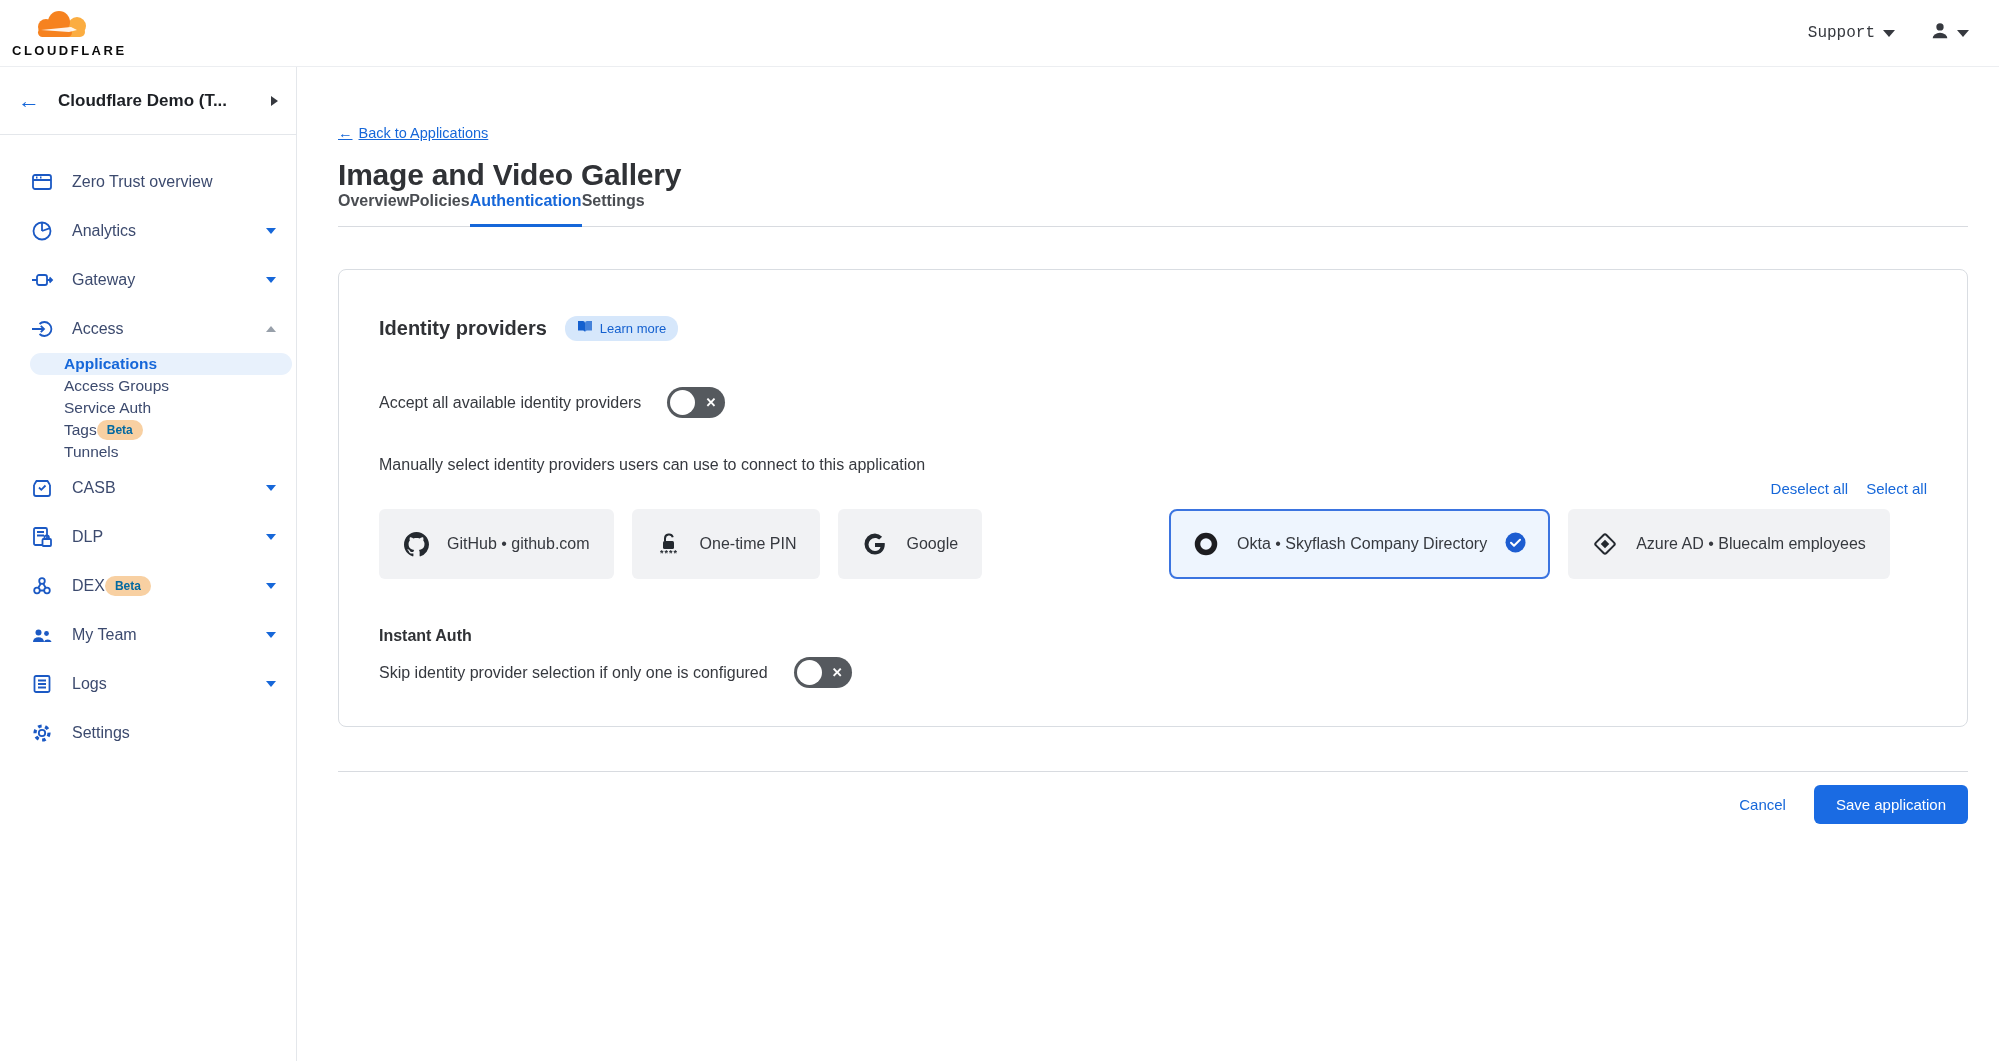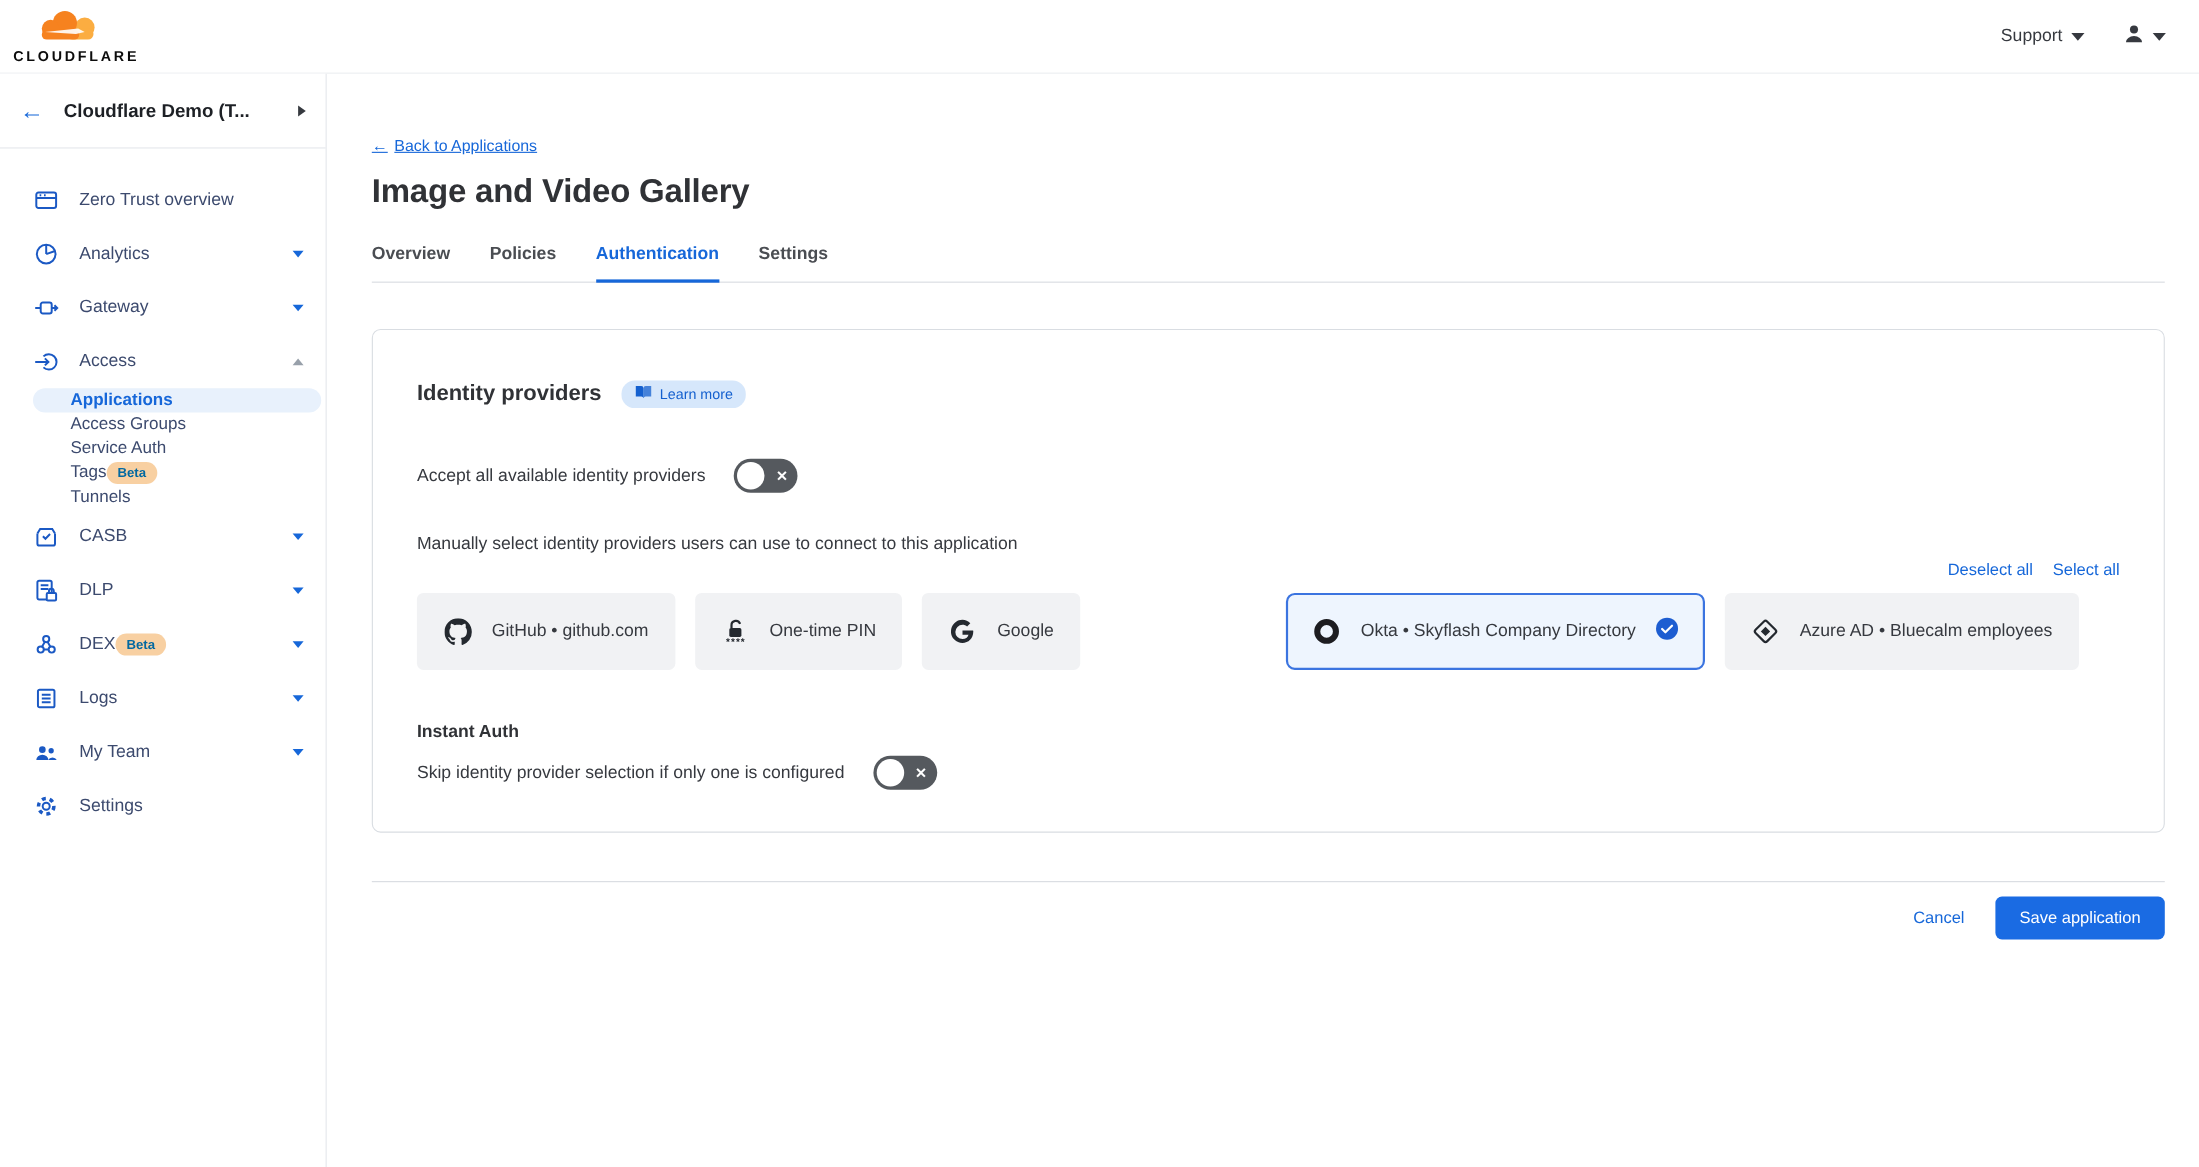--- a/index.html
+++ b/index.html
@@ -4,21 +4,21 @@
 <style>
   * { margin:0; padding:0; box-sizing:border-box; }
   html,body { width:1999px; height:1061px; overflow:hidden; background:#fff;
     font-family:"Liberation Sans", sans-serif; color:#36393f; }
 
   
   .topbar { height:67px; display:flex; align-items:center; justify-content:space-between;
     padding:0 30px 0 12px; border-bottom:1px solid #eceef1; background:#fff; }
   .brand { display:flex; flex-direction:column; align-items:center; cursor:pointer; }
   .brand-text { font-size:13px; font-weight:800; letter-spacing:2.5px; color:#0c0c0c; margin-top:-2px; }
-  .topbar-right { display:flex; align-items:center; gap:34px; }
+  .topbar-right { display:flex; align-items:center; gap:34px;font-family:Liberation Mono, monospace; }
   .support { display:flex; align-items:center; gap:8px; font-size:16px; color:#36393f; cursor:pointer; }
   .user { display:flex; align-items:center; gap:6px; cursor:pointer; }
   .caret-down { width:0; height:0; border-left:6px solid transparent; border-right:6px solid transparent;
     border-top:7px solid #36393f; }
 
   
   .shell { display:flex; height:994px; }
 
   
   .sidebar { width:297px; border-right:1px solid #e4e7eb; background:#fff; flex:none; }
@@ -44,21 +44,21 @@
 
   .beta-badge { background:#f8d0a2; color:#0369a1; font-size:12px; font-weight:600;
     border-radius:10px; padding:3px 10px; }
 
   
   main { flex:1; padding:57px 31px 0 41px; }
   .back-link { display:inline-flex; gap:6px; font-size:14.5px; color:#1667d9;
     text-decoration:underline; cursor:pointer; }
   h1 { font-size:30px; font-weight:700; color:#303236; margin-top:16px; letter-spacing:-0.2px; }
 
-  .tabs { display:flex; gap:36px; margin-top:30px; border-bottom:1px solid #d8dbe0; }
+  .tabs { display:flex; border-bottom:1px solid #d8dbe0; }
   .tab { font-size:16px; font-weight:600; color:#4a4d52; padding-bottom:14px; cursor:pointer; }
   .tab.active { color:#1667d9; border-bottom:3px solid #1667d9; margin-bottom:-1px; }
 
   
   .card { margin-top:42px; border:1px solid #d9dde2; border-radius:8px; padding:46px 40px 38px; background:#fff; }
   .card-heading-row { display:flex; align-items:center; gap:18px; }
   .card-heading { font-size:20px; font-weight:700; color:#303236; }
   .learn-more { display:inline-flex; align-items:center; gap:7px; background:#d6e7fb; color:#1460cf;
     border-radius:12px; padding:4px 12px; font-size:13px; cursor:pointer; }
 
@@ -231,39 +231,39 @@
             <path d="M10.8 9.5 L8.2 14 M13.2 9.5 L15.8 14 M9.8 16.5 h4.4"></path>
           </svg>
         </span>
         <span class="nav-label">DEX</span>
         <span class="beta-badge">Beta</span>
         <span class="nav-caret"></span>
       </div>
 
       <div class="nav-item">
         <span class="nav-icon">
-          <svg width="24" height="24" viewBox="0 0 24 24" fill="none" stroke="#1b59c4" stroke-width="1.8">
-            <rect x="4.5" y="4" width="15" height="16" rx="1.5"></rect>
-            <path d="M8 8.5 h8 M8 12 h8 M8 15.5 h8"></path>
-          </svg>
-        </span>
-        <span class="nav-label">Logs</span>
-        <span class="nav-caret"></span>
-      </div>
-
-      <div class="nav-item">
-        <span class="nav-icon">
           <svg width="24" height="24" viewBox="0 0 24 24" fill="#1b59c4">
             <circle cx="8.5" cy="9.5" r="3"></circle>
               <circle cx="16.5" cy="10.5" r="2.4"></circle>
             <path d="M3 19 a5.5 4.8 0 0 1 11 0 z"></path>
               <path d="M13.8 19 a4.2 3.8 0 0 1 7.8 0 z"></path>
           </svg>
         </span>
         <span class="nav-label">My Team</span>
+        <span class="nav-caret"></span>
+      </div>
+
+      <div class="nav-item">
+        <span class="nav-icon">
+          <svg width="24" height="24" viewBox="0 0 24 24" fill="none" stroke="#1b59c4" stroke-width="1.8">
+            <rect x="4.5" y="4" width="15" height="16" rx="1.5"></rect>
+            <path d="M8 8.5 h8 M8 12 h8 M8 15.5 h8"></path>
+          </svg>
+        </span>
+        <span class="nav-label">Logs</span>
         <span class="nav-caret"></span>
       </div>
 
       <div class="nav-item">
         <span class="nav-icon">
           <svg width="24" height="24" viewBox="0 0 24 24" fill="none" stroke="#1b59c4">
             <circle cx="12" cy="12" r="7" stroke-width="3.2" stroke-dasharray="3.6 3.6"></circle>
             <circle cx="12" cy="12" r="3.2" stroke-width="1.8"></circle>
           </svg>
         </span>

